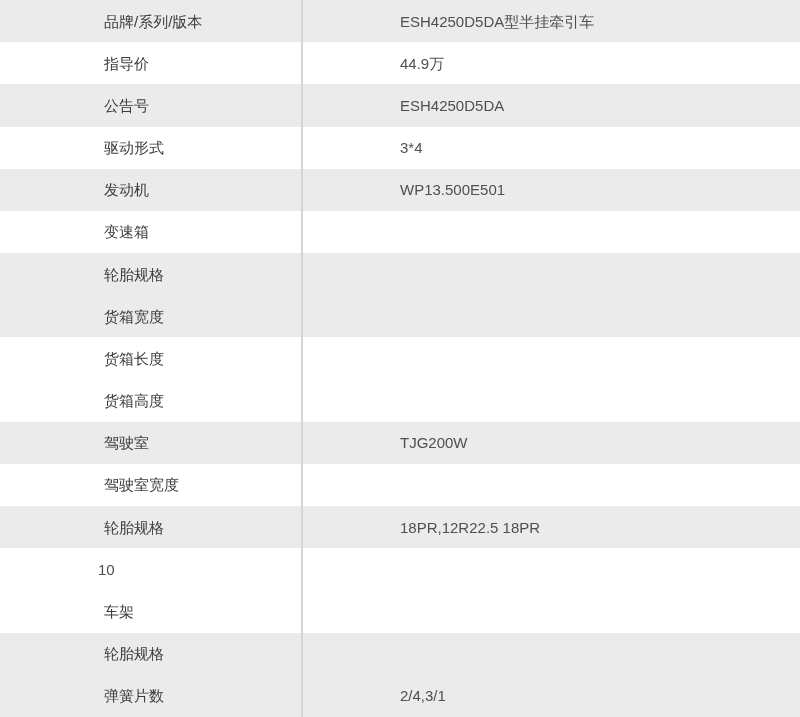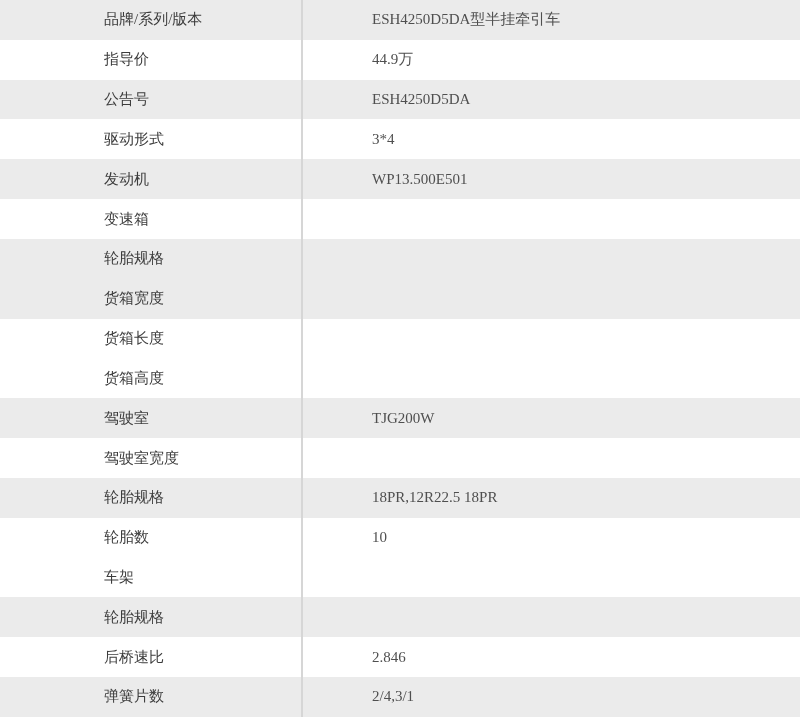--- a/index.html
+++ b/index.html
@@ -12,21 +12,20 @@
     position: relative;
     width: 800px;
     height: 717px;
     overflow: hidden;
     background: var(--row-bg, #ffffff);
   }
   .rows {
     display: flex;
     flex-direction: column;
     height: 100%;
-    font-family: Liberation Serif, serif;
   }
   .row {
     flex: 1 1 0;
     display: flex;
     align-items: center;
     background: var(--row-bg, #ffffff);
   }
   .row.alt {
     background: var(--alt-bg, #ebebeb);
   }
@@ -36,21 +35,21 @@
     line-height: 1;
     white-space: nowrap;
   }
   .cell.label {
     width: 302px;
     padding-left: 104px;
     color: var(--label-color, #3c3c3c);
   }
   .cell.value {
     flex: 1;
-    padding-left: 70px;
+    padding-left: 98px;
     color: var(--value-color, #4f4f4f);
   }
   .divider {
     position: absolute;
     left: 301px;
     top: 0;
     bottom: 0;
     width: 2px;
     background: var(--divider-color, #d6d6d6);
     z-index: 2;
@@ -120,38 +119,33 @@
     <div class="cell label">驾驶室宽度</div>
     <div class="cell value"></div>
   </div>
 
   <div class="row alt">
     <div class="cell label">轮胎规格</div>
     <div class="cell value">18PR,12R22.5 18PR</div>
   </div>
 
   <div class="row">
-    <div class="cell label">轮胎数</div>
     <div class="cell value">10</div>
   </div>
 
 
   <div class="row">
     <div class="cell label">车架</div>
     <div class="cell value"></div>
   </div>
 
   <div class="row alt">
     <div class="cell label">轮胎规格</div>
     <div class="cell value"></div>
   </div>
 
-  <div class="row">
-    <div class="cell label">后桥速比</div>
-    <div class="cell value">2.846</div>
-  </div>
 
   <div class="row alt">
     <div class="cell label">弹簧片数</div>
     <div class="cell value">2/4,3/1</div>
   </div>
 </div>
 </div>
 
 </body></html>

